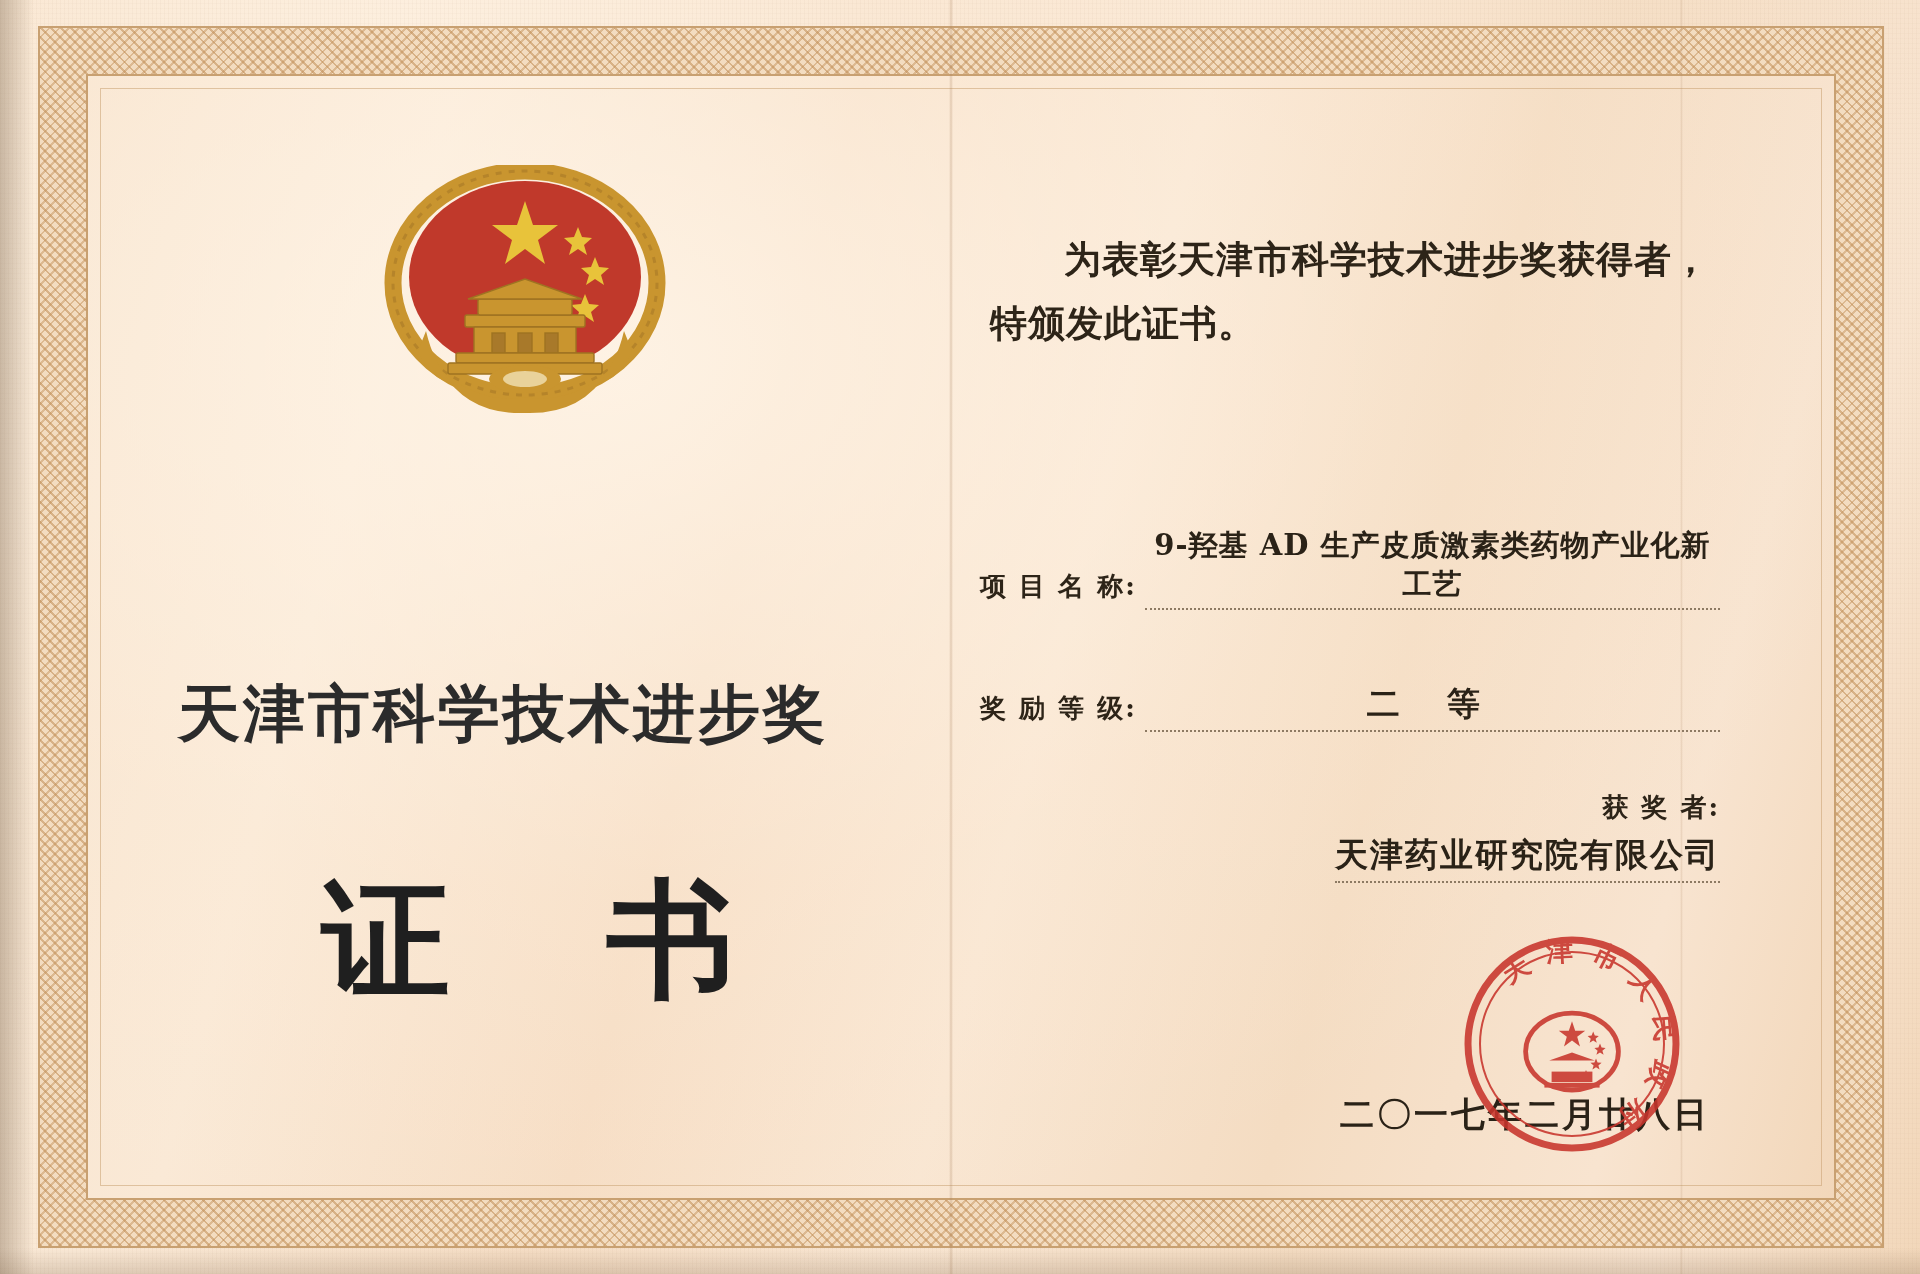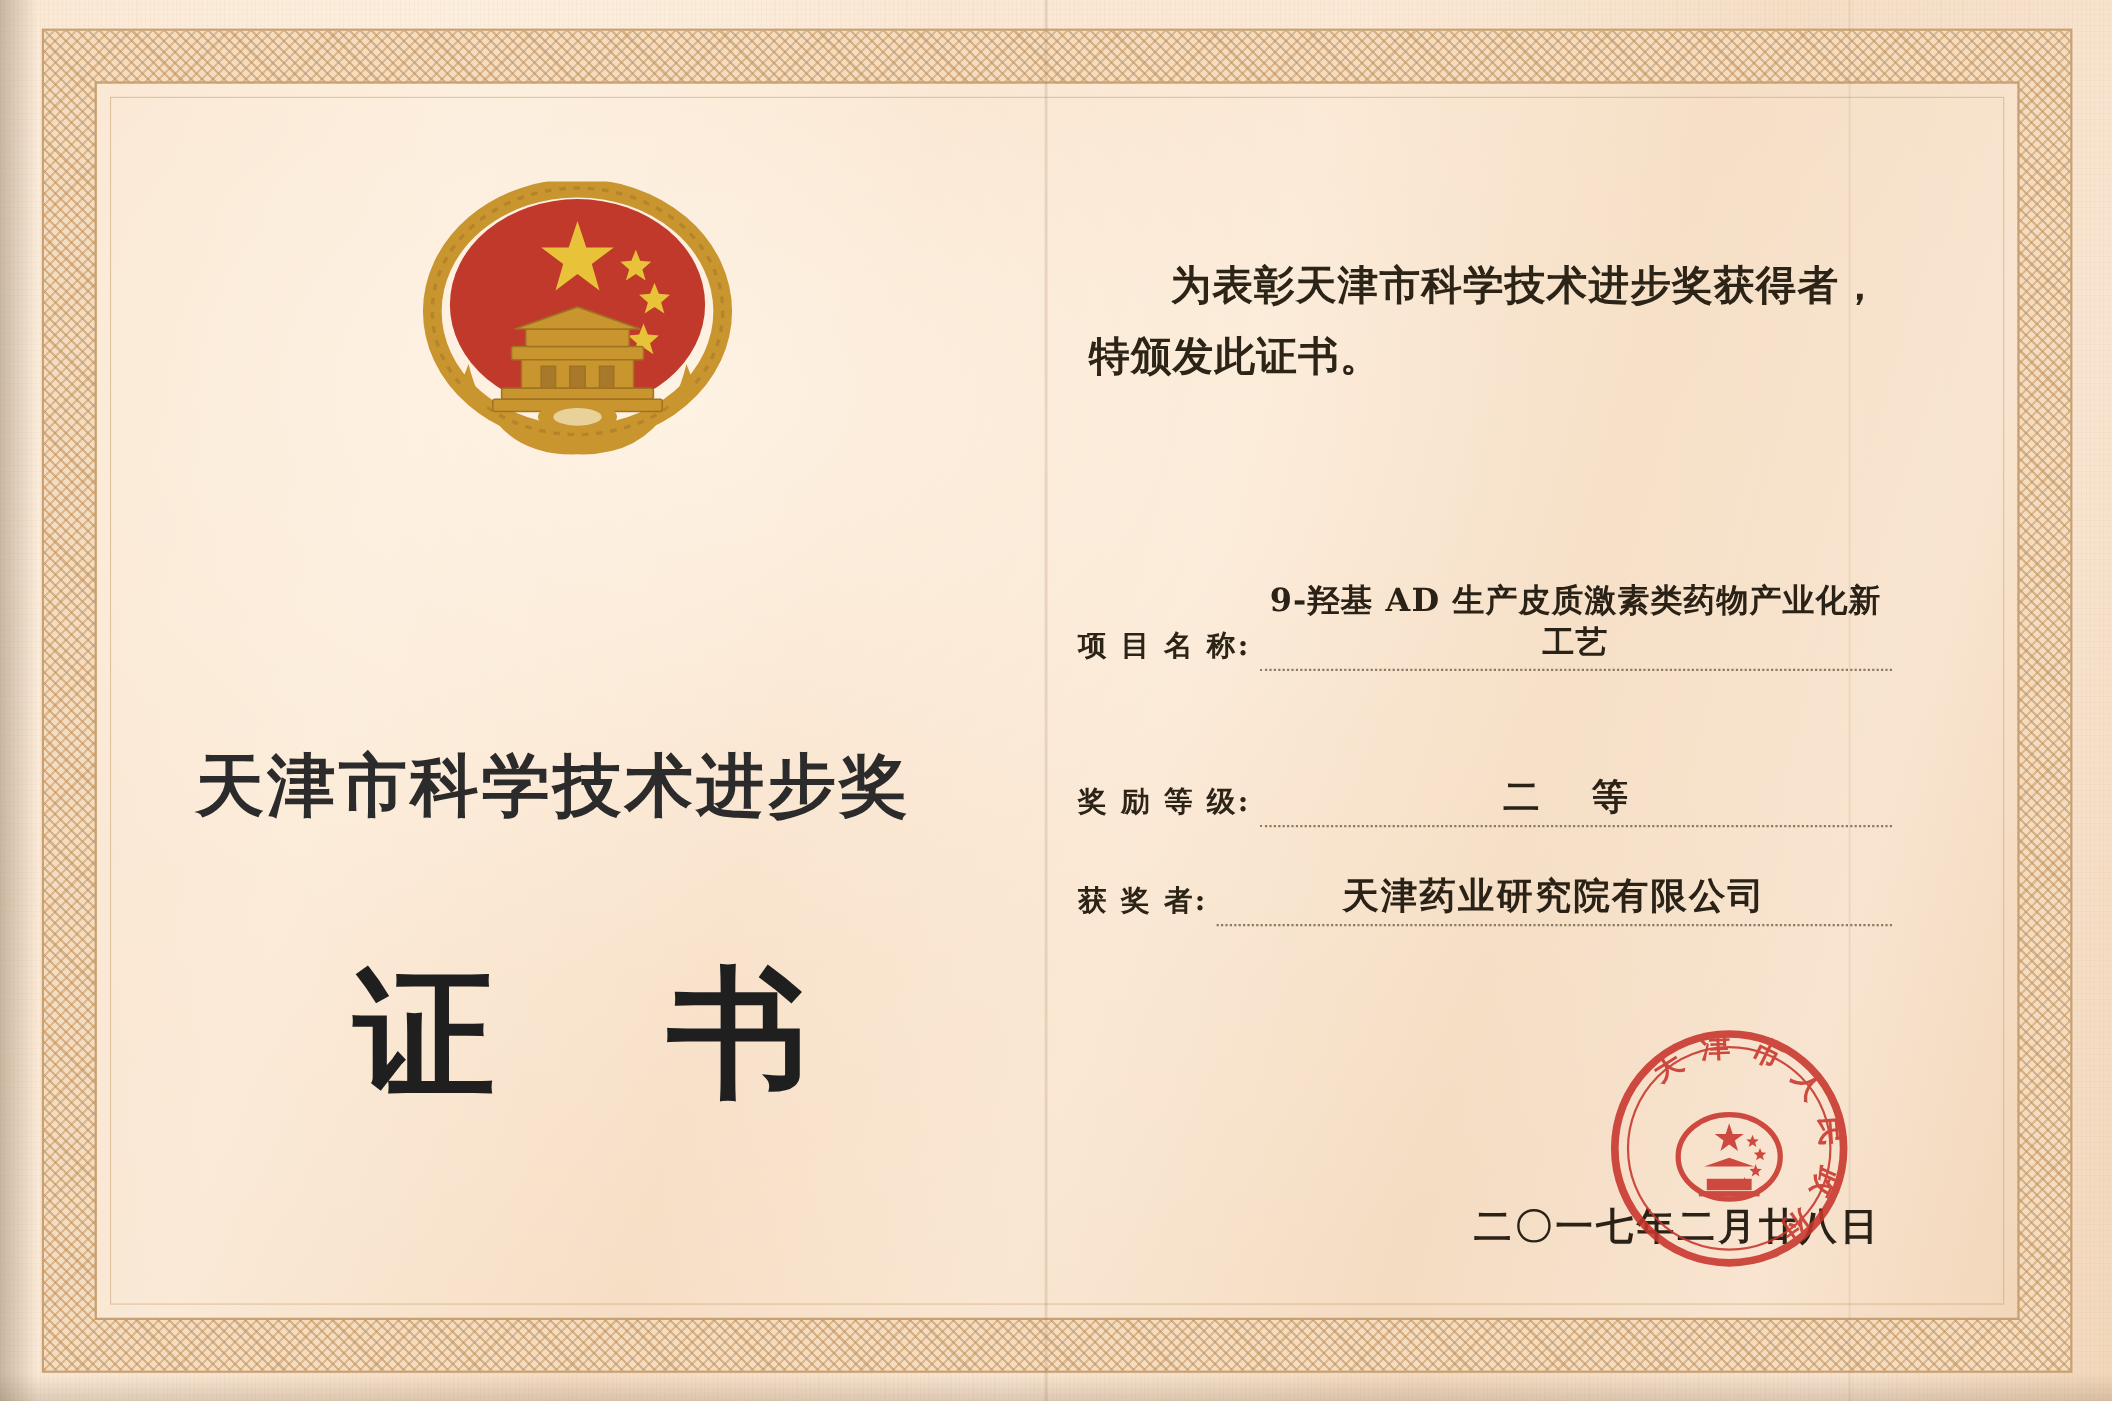--- a/index.html
+++ b/index.html
@@ -174,22 +174,22 @@
     font-size: 29px;
     font-weight: 700;
     color: #2a2217;
     text-align: center;
     line-height: 1.34;
     letter-spacing: 1px;
   }
 
   #field-project { top: 508px; }
   #field-project .field-value-wrap { min-height: 96px; }
-  #field-grade { top: 700px; }
-  #field-winner { top: 790px; }
+  #field-grade { top: 680px; }
+  #field-winner { top: 790px; flex-direction: column; }
 
   #field-grade .field-value { letter-spacing: 18px; font-size: 33px; }
   #field-winner .field-value { font-size: 33px; letter-spacing: 2px; }
 
   
   .date-line {
     position: absolute;
     left: 1340px;
     top: 1092px;
     font-size: 34px;

